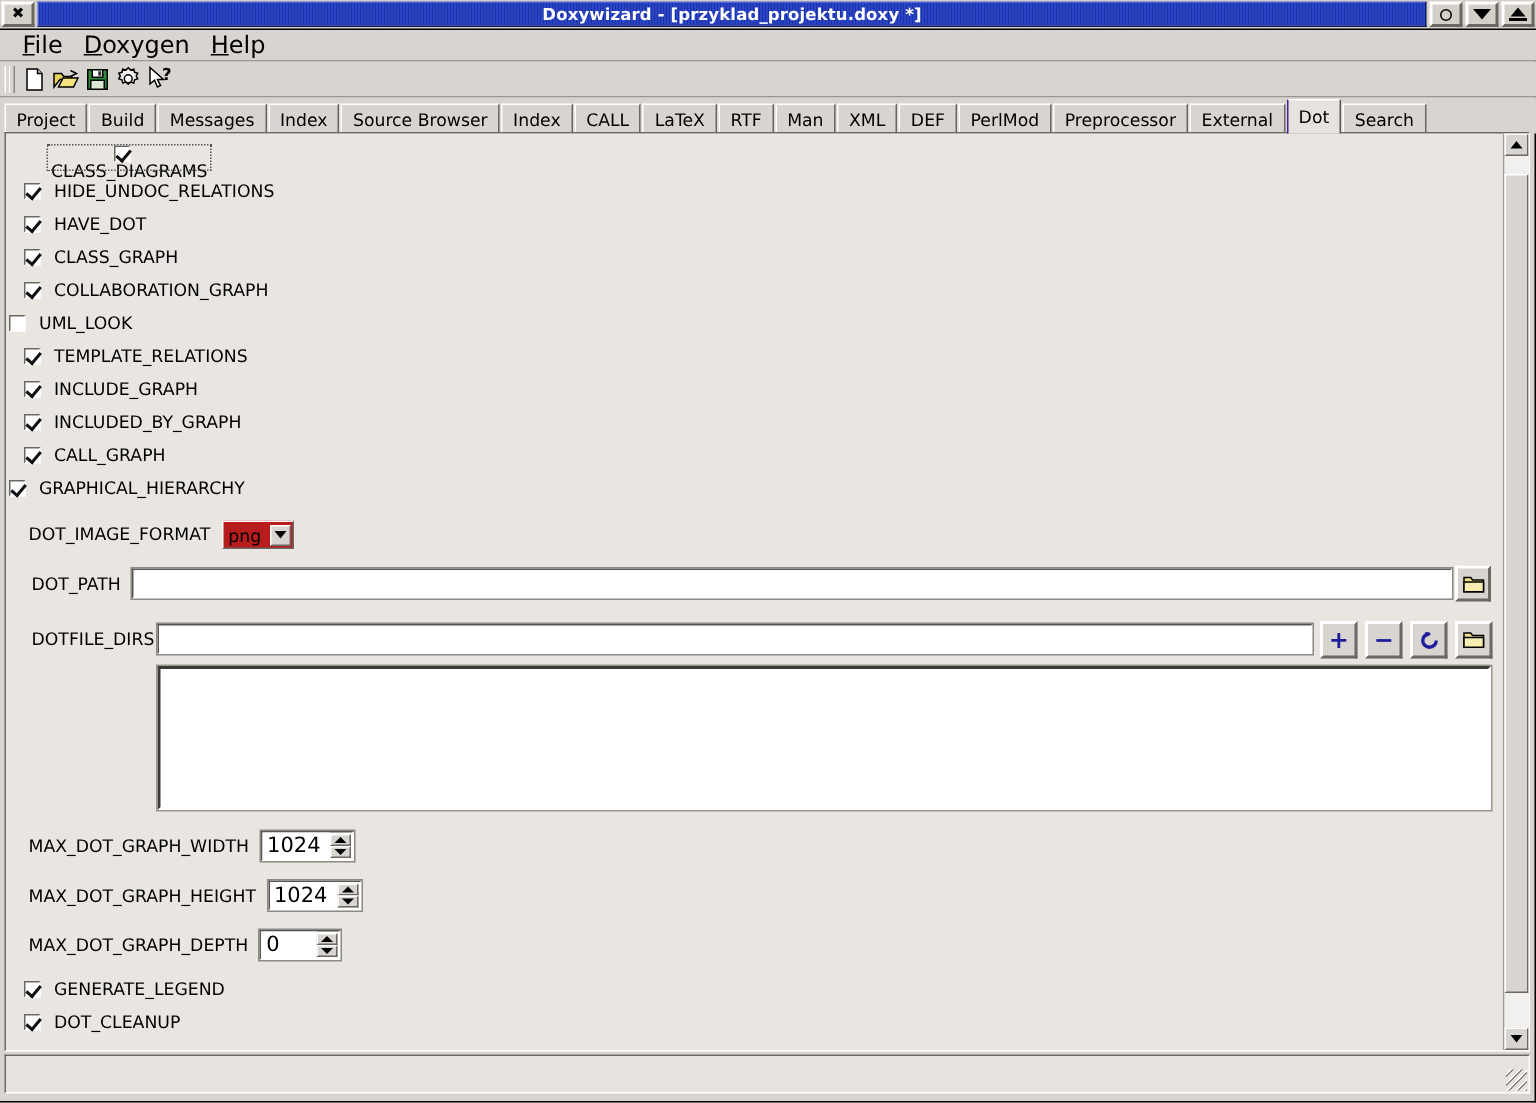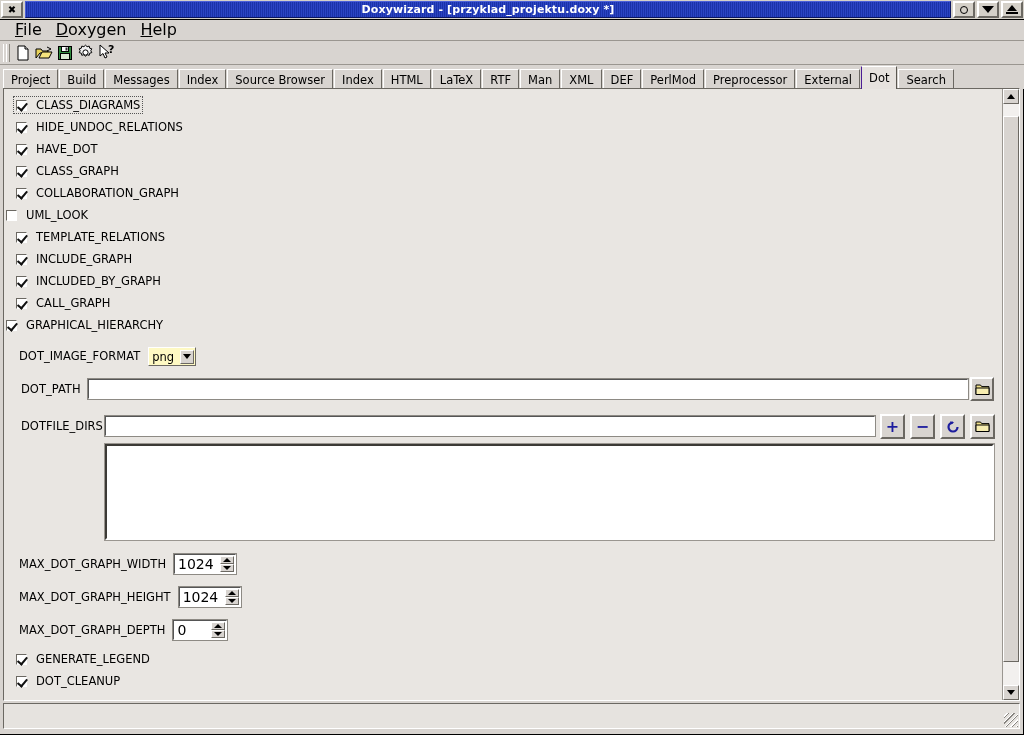--- a/index.html
+++ b/index.html
@@ -222,21 +222,21 @@
   }
   .chk-label { font-size: 11.5px; line-height: 13px; white-space: nowrap; }
 
   
   .fld-label { font-size: 11.5px; white-space: nowrap; line-height: 13px; }
 
   
   .combo {
     height: 19px;
     display: inline-flex; align-items: center;
-    background: #fef9c3;
+    background: #b91c1c;
     border-top: 1px solid #ffffff;
     border-left: 1px solid #ffffff;
     border-right: 1px solid #6b6862;
     border-bottom: 1px solid #6b6862;
     padding: 0 1px 0 3px;
   }
   .combo-text { font-size: 11.5px; padding-right: 4px; }
   .combo-arrow-btn {
     width: 14px; height: 14px;
     background: #d8d4d0;
@@ -487,21 +487,21 @@
     <div class="tab">
         <span>Index</span>
       </div>
     <div class="tab">
         <span>Source Browser</span>
       </div>
     <div class="tab">
         <span>Index</span>
       </div>
     <div class="tab">
-        <span>HTML</span>
+        <span>CALL</span>
       </div>
     <div class="tab">
         <span>LaTeX</span>
       </div>
     <div class="tab">
         <span>RTF</span>
       </div>
     <div class="tab">
         <span>Man</span>
       </div>
@@ -524,21 +524,21 @@
         <span>Dot</span>
       </div>
     <div class="tab">
         <span>Search</span>
       </div>
   </div>
 
   <div class="panel">
     <div class="panel-inner">
 
-      <div class="chkrow focused" style="left:10px; top:8px;">
+      <div class="chkrow focused" style="left:28px; top:8px;flex-direction:column;">
         <span class="chk checked"></span>
         <span class="chk-label">CLASS_DIAGRAMS</span>
       </div>
       <div class="chkrow" style="left:10px; top:30px;">
         <span class="chk checked"></span>
         <span class="chk-label">HIDE_UNDOC_RELATIONS</span>
       </div>
       <div class="chkrow" style="left:10px; top:52px;">
         <span class="chk checked"></span>
         <span class="chk-label">HAVE_DOT</span>

